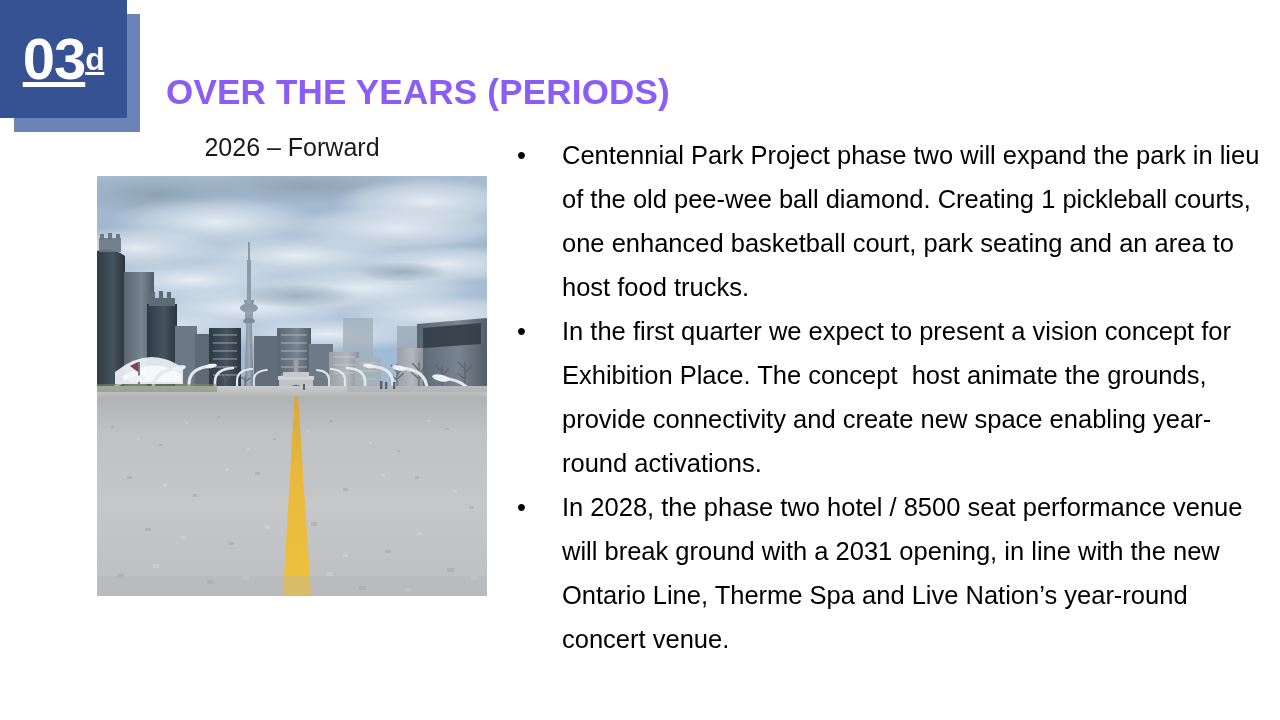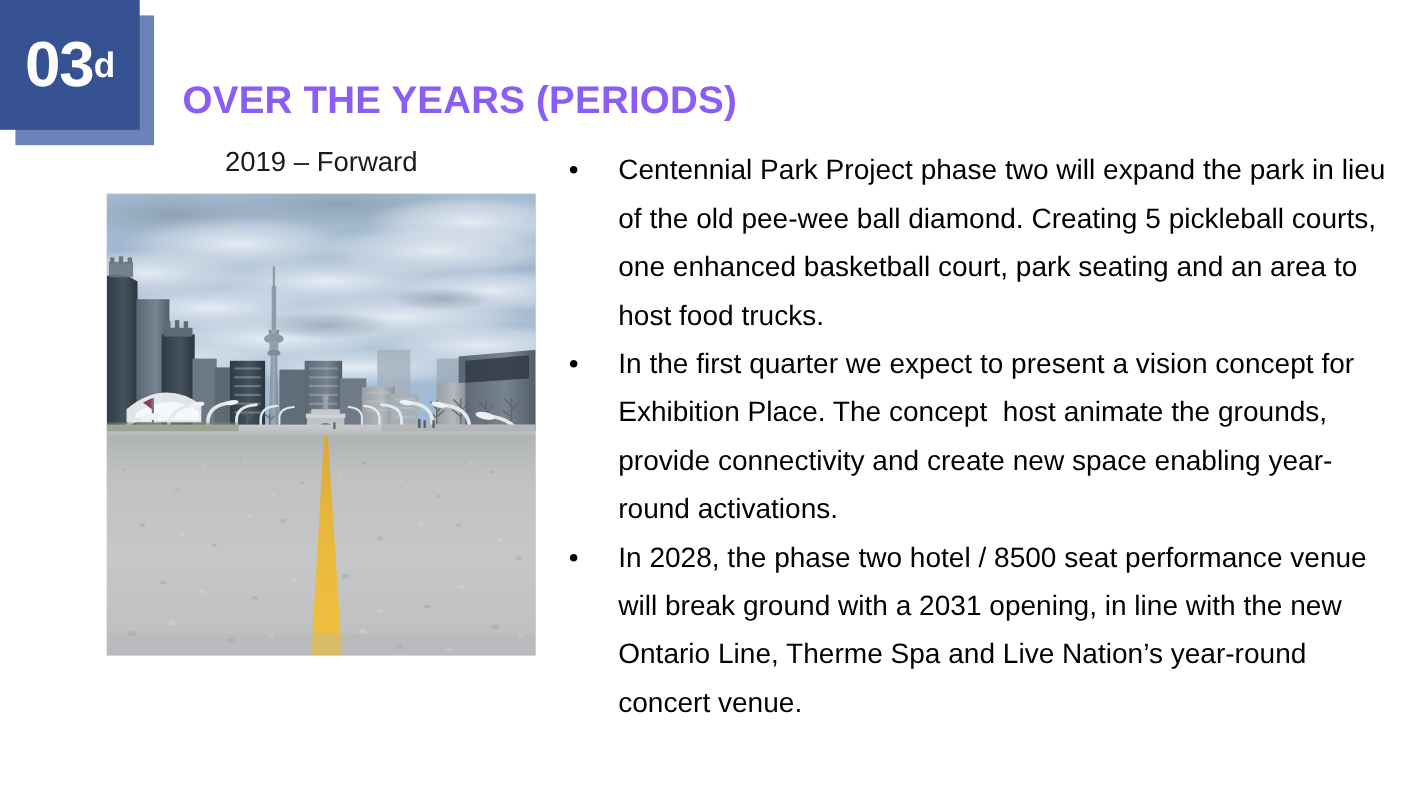--- a/index.html
+++ b/index.html
@@ -45,20 +45,21 @@
     top: 0;
     width: 127px;
     height: 118px;
     display: flex;
     align-items: center;
     justify-content: center;
     color: #ffffff;
     font-weight: bold;
     line-height: 1;
     white-space: nowrap;
+    text-decoration: underline;
   }
   #badge-number {
     font-size: 58px;
     letter-spacing: -1px;
   }
   #badge-suffix {
     font-size: 32px;
     letter-spacing: -0.5px;
   }
 
@@ -140,21 +141,21 @@
   <div id="badge-shadow-square"></div>
   <div id="badge-main-square"></div>
   <div id="badge-label">
     <span id="badge-number">03</span>
       <span id="badge-suffix">d</span>
   </div>
 </div>
 
 <h1 id="slide-title">OVER THE YEARS (PERIODS)</h1>
 
-<div id="period-caption">2019 – Forward</div>
+<div id="period-caption">2026 – Forward</div>
 
 <div id="photo-frame">
   <svg viewBox="0 0 390 420" preserveAspectRatio="none">
     <defs>
       <linearGradient id="skyGrad" x1="0" y1="0" x2="0" y2="1">
         <stop offset="0%" stop-color="#A7BCD2"></stop>
         <stop offset="30%" stop-color="#9FB6CE"></stop>
         <stop offset="60%" stop-color="#A8BED4"></stop>
         <stop offset="100%" stop-color="#9EB9D6"></stop>
       </linearGradient>
@@ -408,21 +409,21 @@
 
     <path d="M197.6 220 L201 220 L214 420 L186 420 Z" fill="url(#lineGrad)"></path>
 
     <rect x="0" y="400" width="390" height="20" fill="#B2B5B7" opacity="0.35"></rect>
   </svg>
 </div>
 
 <ul id="bullet-list">
   <li class="bullet-item">
     <span class="bullet-marker">•</span>
-    <span class="bullet-text">Centennial Park Project phase two will expand the park in lieu of the old pee-wee ball diamond. Creating 5 pickleball courts, one enhanced basketball court, park seating and an area to host food trucks.</span>
+    <span class="bullet-text">Centennial Park Project phase two will expand the park in lieu of the old pee-wee ball diamond. Creating 1 pickleball courts, one enhanced basketball court, park seating and an area to host food trucks.</span>
   </li>
   <li class="bullet-item">
     <span class="bullet-marker">•</span>
     <span class="bullet-text">In the first quarter we expect to present a vision concept for Exhibition Place. The concept  host animate the grounds, provide connectivity and create new space enabling year-round activations.</span>
   </li>
   <li class="bullet-item">
     <span class="bullet-marker">•</span>
     <span class="bullet-text">In 2028, the phase two hotel / 8500 seat performance venue will break ground with a 2031 opening, in line with the new Ontario Line, Therme Spa and Live Nation’s year-round concert venue.</span>
   </li>
 </ul>

